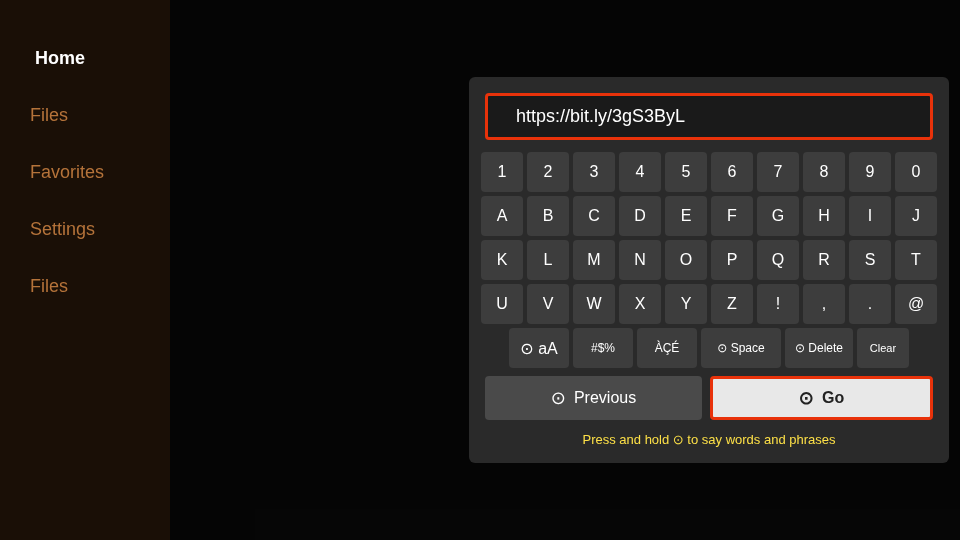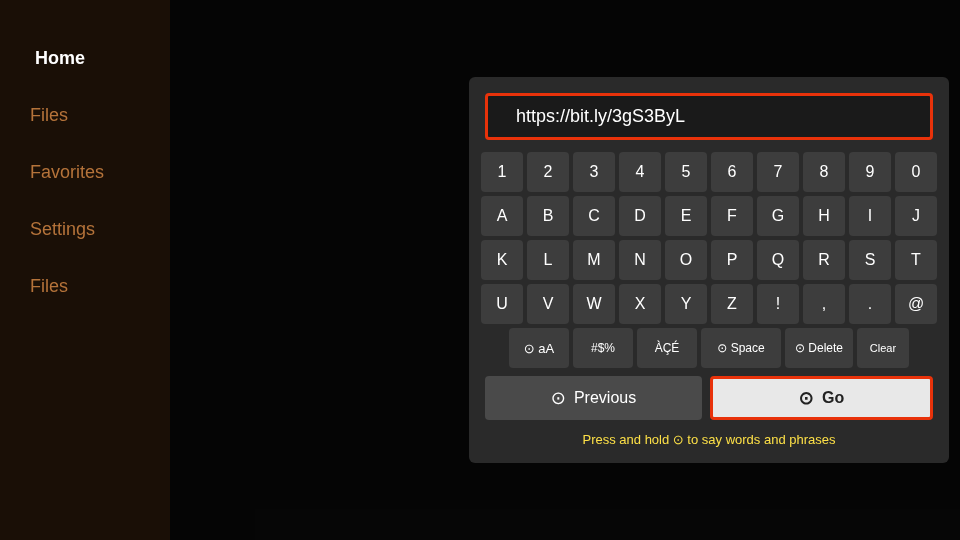--- a/index.html
+++ b/index.html
@@ -312,21 +312,21 @@
         <button class="key">X</button>
         <button class="key">Y</button>
         <button class="key">Z</button>
         <button class="key">!</button>
         <button class="key">,</button>
         <button class="key">.</button>
         <button class="key">@</button>
       </div>
 
       <div class="key-row">
-        <button class="key special" style="font-size:13px;">⊙ aA</button>
+        <button class="key special" style="font-size:16px;">⊙ aA</button>
         <button class="key special" style="font-size:12px;">#$%</button>
         <button class="key special" style="font-size:12px;">ÀÇÉ</button>
         <button class="key wider" style="font-size:12px;">⊙ Space</button>
         <button class="key delete-key" style="font-size:12px;">⊙ Delete</button>
         <button class="key clear-key" style="font-size:11px;">Clear</button>
       </div>
     </div>
 
     <div class="bottom-buttons">
       <button class="prev-btn">

